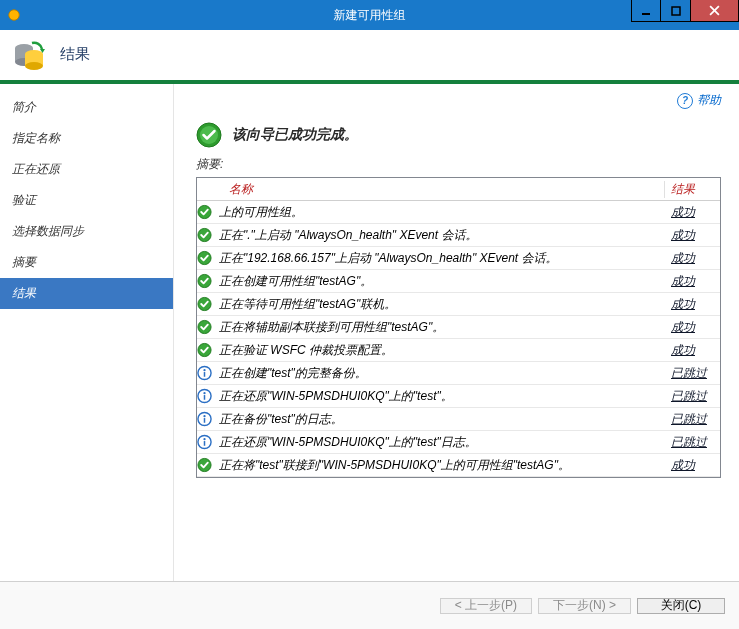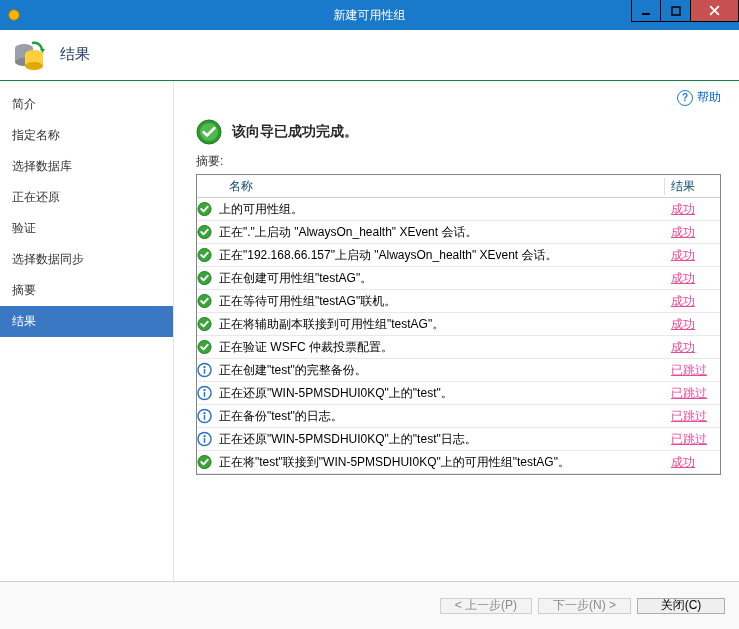--- a/index.html
+++ b/index.html
@@ -51,21 +51,22 @@
     display:flex;
     align-items:center;
     padding-left:12px;
     border-bottom:1px solid #fff;
   }
   .header-icon { width:36px;height:36px;margin-right:12px;}
   .header-title { font-size:15px; color:#1f3a63; font-weight:400;}
   .body {
     display:flex;
     height: calc(629px - 30px - 50px - 48px);
-    border-top:1px solid #15803d;
+    border-top:4px solid #15803d;
+    font-style:italic;
   }
   .sidebar {
     width:174px;
     background:#fff;
     border-right:1px solid #e5e5e5;
     padding-top:8px;
   }
   .side-item {
     padding:7px 14px 7px 12px;
     font-size:12px;
@@ -109,29 +110,29 @@
   .grid-row {
     display:flex;
     align-items:center;
     height:23px;
     border-bottom:1px solid #e8e8e8;
   }
   .grid-row.header {
     background:#fff;
     border-bottom:1px solid #cfcfcf;
     font-weight:400;
-    color:#0c4a6e;
+    color:#b91c1c;
   }
   .col-icon { width:26px; display:flex;align-items:center;justify-content:center; border-right:1px solid transparent;}
   .grid-row.header .col-icon { border-right:1px solid #e0e0e0;}
   .col-name { flex:1; padding:0 6px; white-space:nowrap; overflow:hidden; text-overflow:ellipsis;}
   .grid-row.header .col-name { border-right:1px solid #e0e0e0;}
   .col-result { width:55px; padding:0 6px;}
   .grid-row.header .col-result { }
-  .result-link { color:#ec4899; text-decoration:underline; cursor:pointer;}
+  .result-link { color:#0f172a; text-decoration:underline; cursor:pointer;}
   .row-icon { width:16px;height:16px;}
   .footer {
     height:48px;
     border-top:1px solid #d0d0d0;
     display:flex;
     align-items:center;
     justify-content:flex-end;
     padding-right:14px;
     gap:6px;
     background:#f9f9f9;
@@ -196,21 +197,20 @@
       <polygon points="28,12 33,12 30.5,16" fill="#1f9e3d"></polygon>
     </svg>
   </div>
   <div class="header-title">结果</div>
 </div>
 
 <div class="body">
   <div class="sidebar" id="sidebar">
       <div class="side-item">简介</div>
       <div class="side-item">指定名称</div>
-      <div class="side-item">选择数据库</div>
       <div class="side-item">正在还原</div>
       <div class="side-item">验证</div>
       <div class="side-item">选择数据同步</div>
       <div class="side-item">摘要</div>
       <div class="side-item active">结果</div>
     </div>
 
   <div class="main">
     <div class="help-link">
       <span class="help-icon">?</span>

